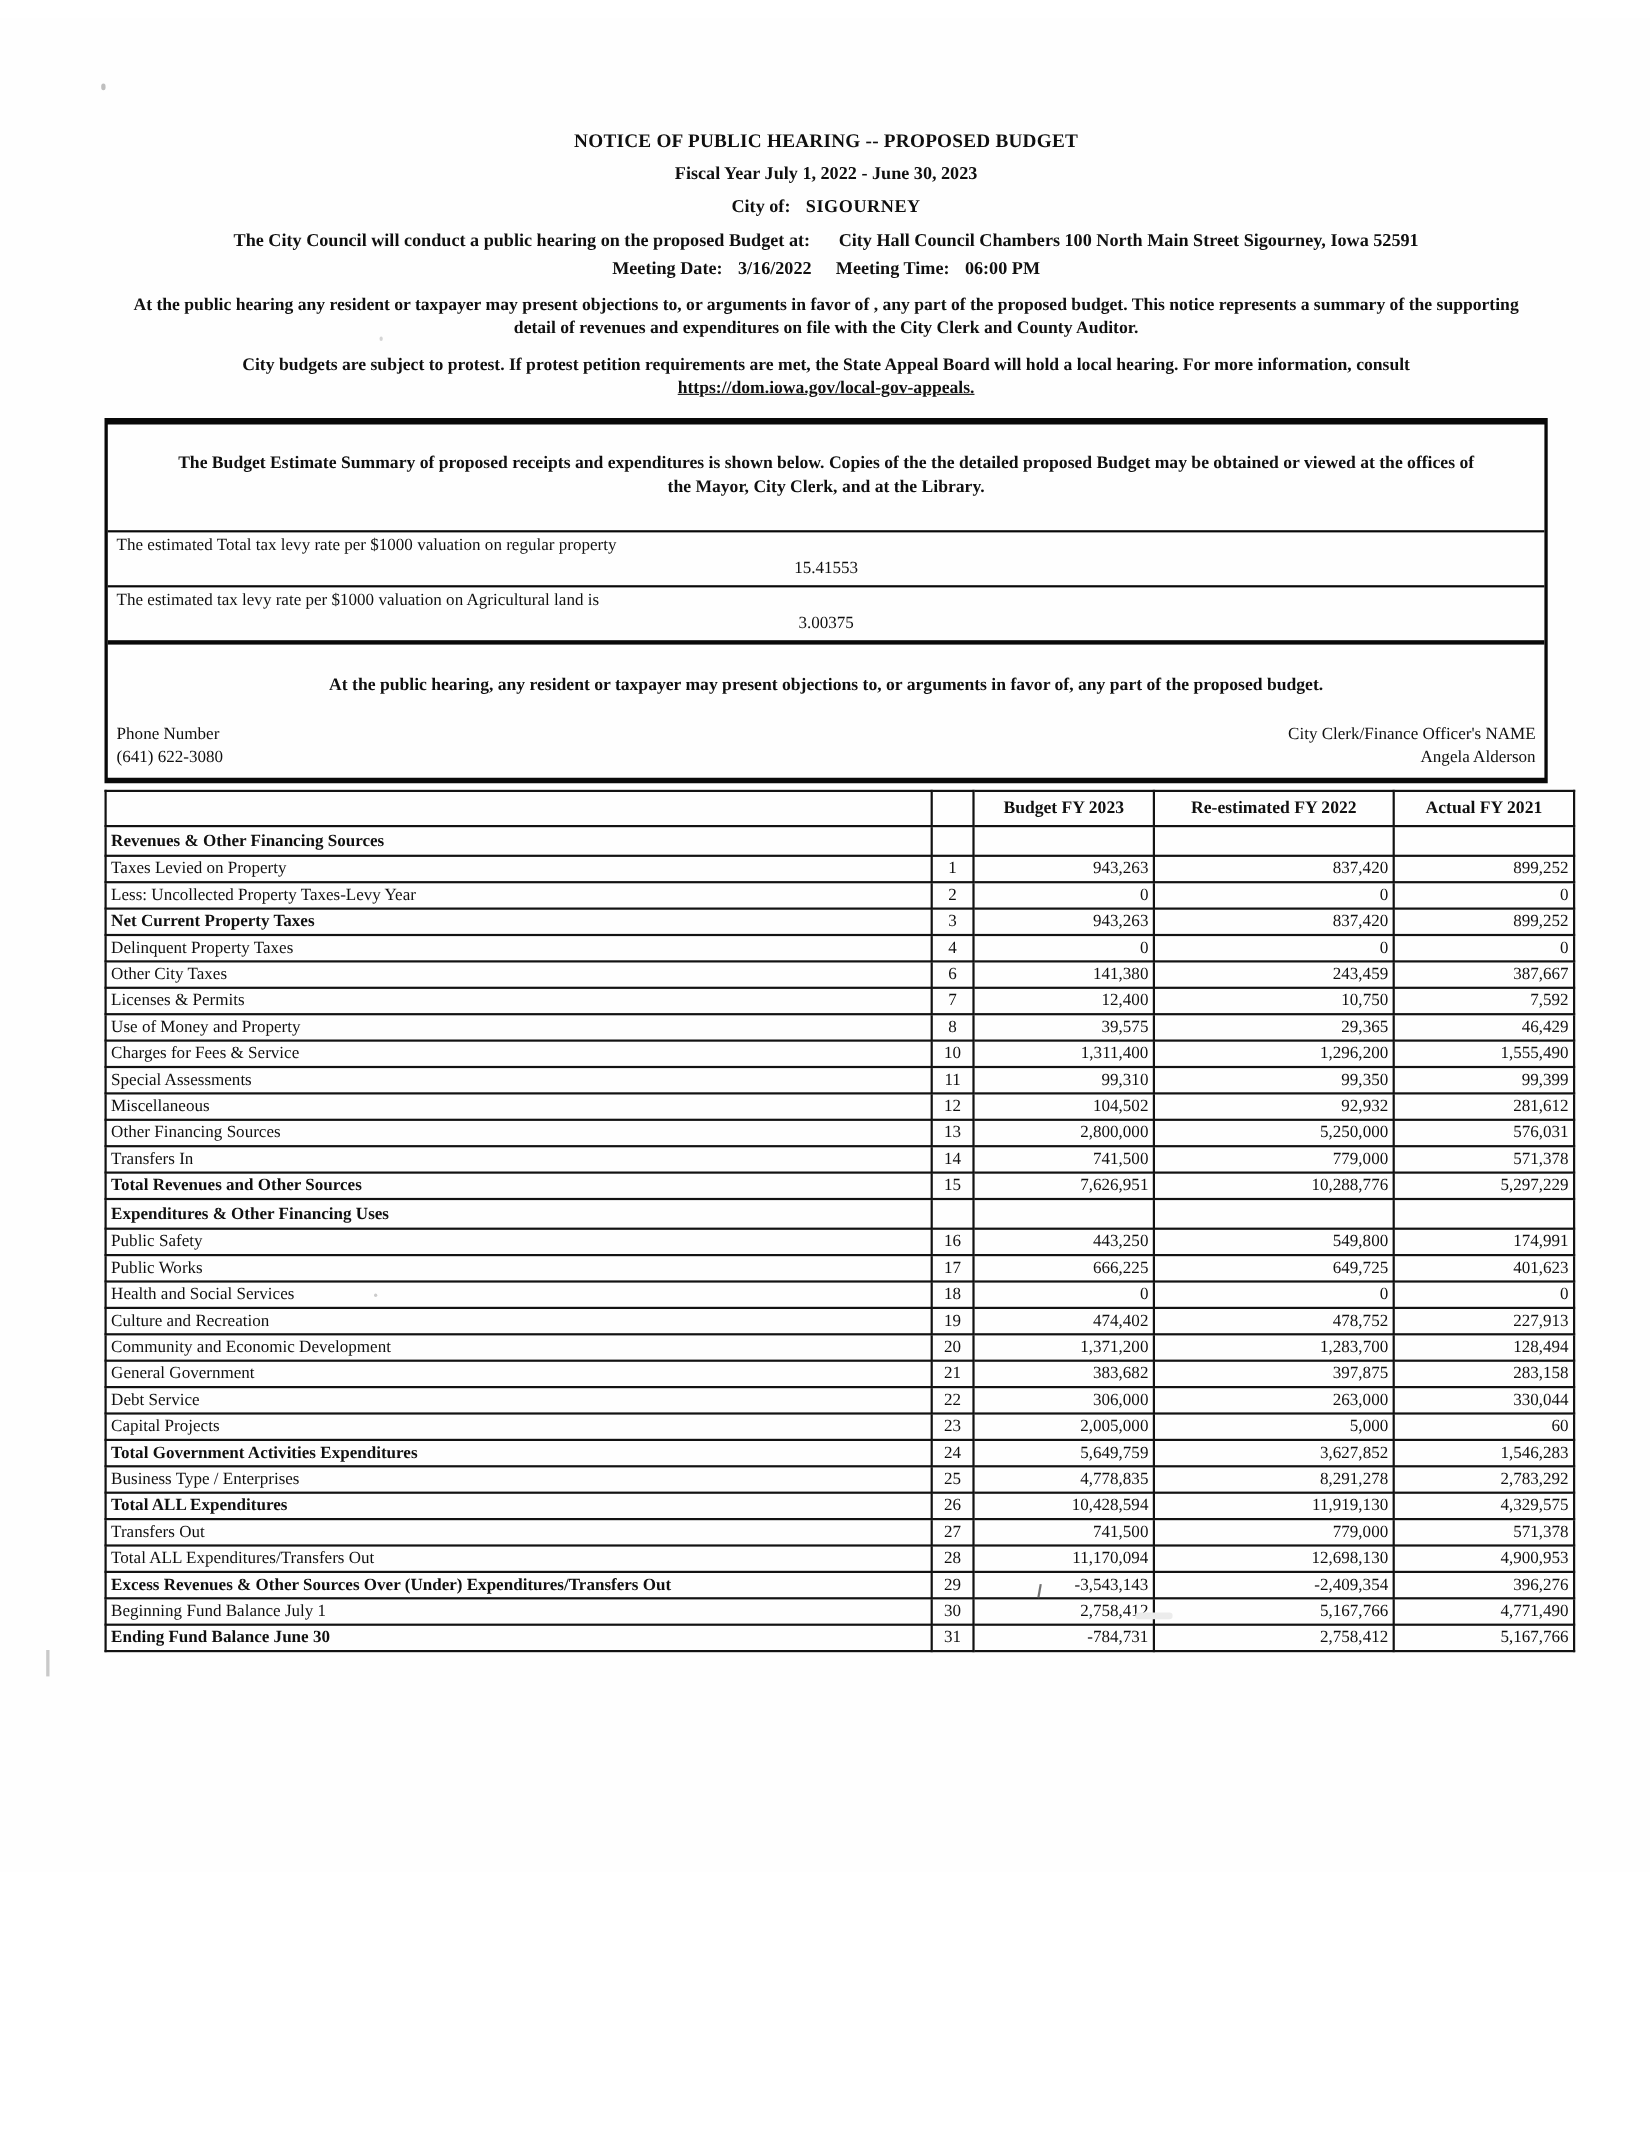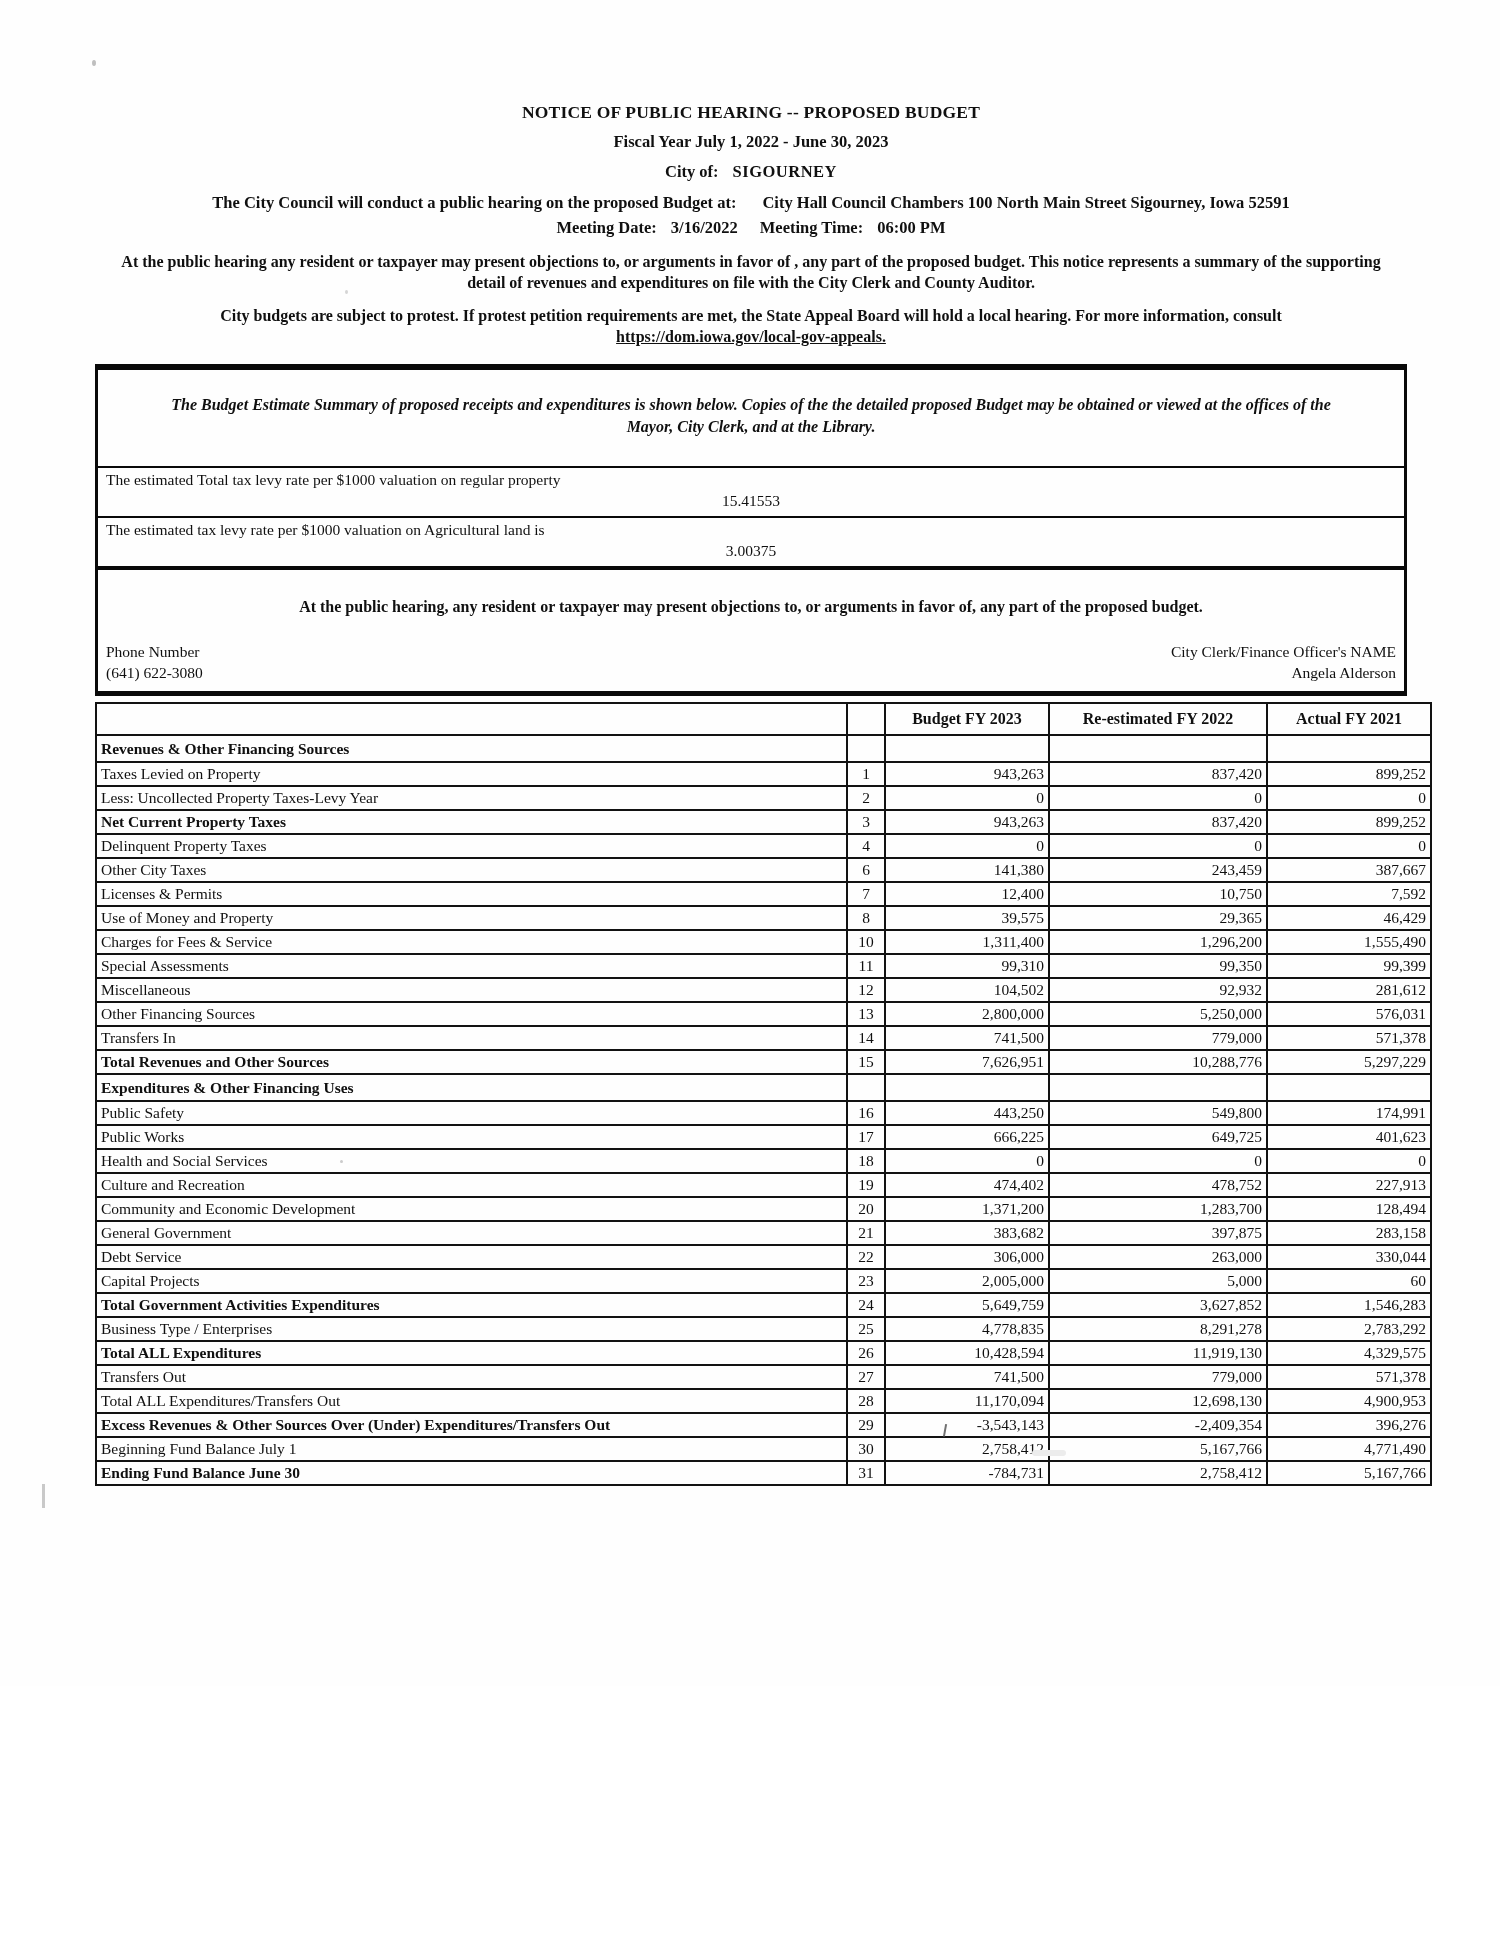--- a/index.html
+++ b/index.html
@@ -1,19 +1,19 @@
 <!DOCTYPE html>
 <html><head>
 <meta charset="utf-8">
 <style>
   html,body { margin:0; padding:0; background:#ffffff; }
   .page {
     position:relative;
     width:1500px; height:1686px;
-    margin:0 auto;
+    margin:16px auto;
     background:#fefefe;
     font-family:"Liberation Serif", serif;
     color:#141414;
     overflow:hidden;
   }
   .doc {
     position:absolute; left:95px; top:0; width:1312px;
     filter: blur(0.2px) contrast(1.04);
   }
   .bold { font-weight:bold; }
@@ -31,21 +31,21 @@
   .para2 { max-width:1270px; margin-top:12px; }
   .appeals { text-decoration:underline; color:#141414;font-family:Liberation Serif, serif; }
 
   
   .bigbox {
     margin-top:17px;
     border:3px solid #0e0e0e;
     border-top-width:6px;
     border-bottom-width:5px;
   }
-  .box-summary { padding:24px 30px 28px;font-style:italic; }
+  .box-summary { padding:24px 30px 28px; }
   .box-summary .txt { max-width:1185px; margin:0 auto; font-size:16px; font-weight:bold; text-align:center; line-height:1.35; }
   .levy-row { border-top:2px solid #0e0e0e; padding:3px 6px 4px 8px; font-size:15.5px; }
   .levy-row .lv-label { text-align:left; }
   .levy-row .lv-value { text-align:center; padding:3px 2px 2px 0; }
   .box-bottom { border-top:4px solid #0e0e0e; padding:14px 8px 8px; }
   .objections { margin:14px auto 26px; font-size:16px; font-weight:bold; text-align:center; }
   .contact-row { display:flex; justify-content:space-between; align-items:flex-end; font-size:15.5px; line-height:1.35; }
   .contact-left  { text-align:left; }
   .contact-right { text-align:right; }
 

